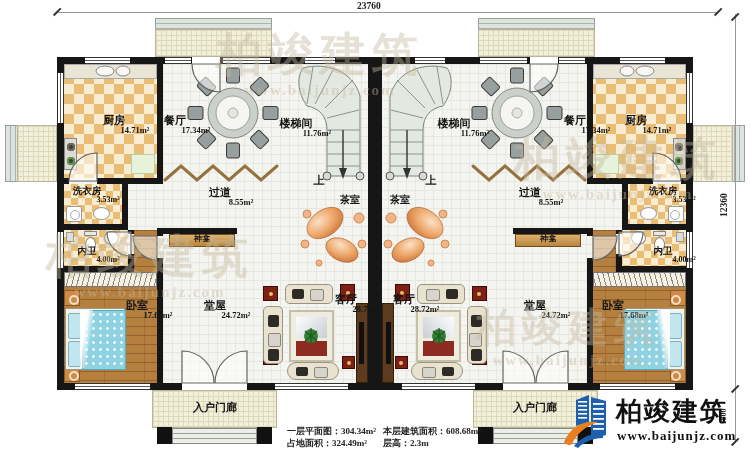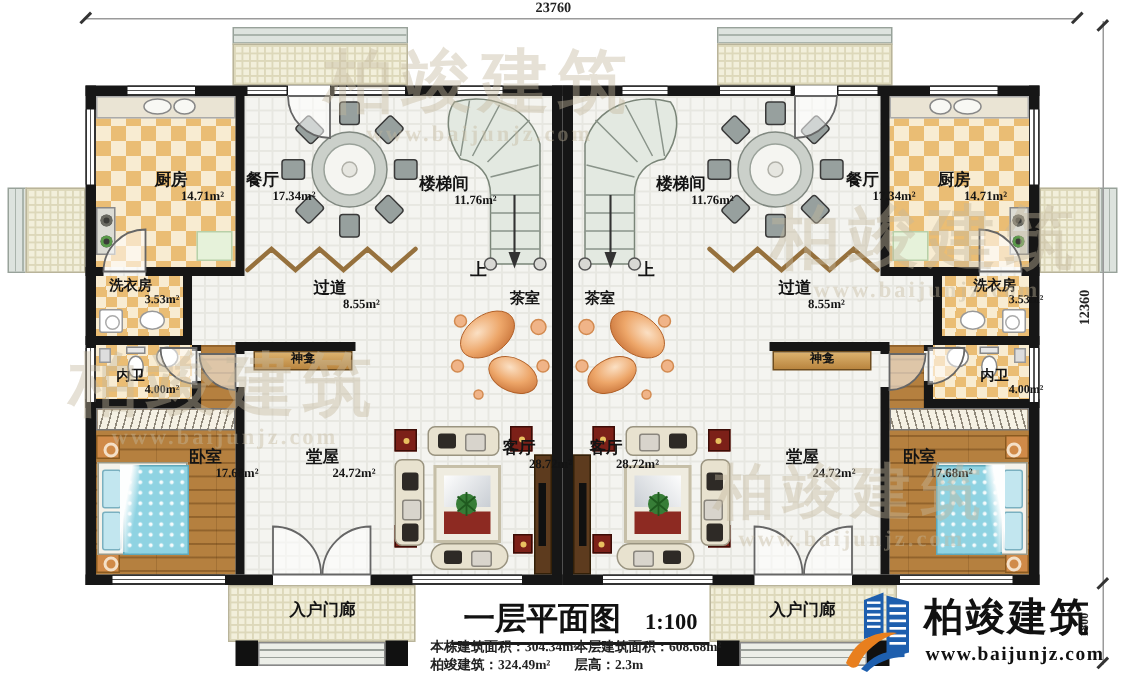--- a/index.html
+++ b/index.html
@@ -303,33 +303,29 @@
   </div>
   <div class="wm" style="left:488px;top:136px;width:260px">
     <span class="t">柏竣建筑</span>
     <span class="s">www.baijunjz.com</span>
   </div>
   <div class="wm" style="left:438px;top:308px;width:260px">
     <span class="t" style="font-size:40px">柏竣建筑</span>
     <span class="s">www.baijunjz.com</span>
   </div>
 
-  <div class="titlerow">
-    <span class="tn">一层平面图</span>
-    <span class="ts">1:100</span>
-  </div>
   <div class="stats">
     <div class="stat">
-      <span>本栋建筑面积：</span><span>304.34m²</span>
+      <span>一层平面图：</span><span>304.34m²</span>
     </div>
     <div class="stat">
       <span>本层建筑面积：</span><span>608.68m²</span>
     </div>
     <div class="stat">
-      <span>柏竣建筑：</span><span>324.49m²</span>
+      <span>占地面积：</span><span>324.49m²</span>
     </div>
     <div class="stat">
       <span>层高：</span><span>2.3m</span>
     </div>
   </div>
 
   <div class="logo">
     <svg width="58" height="58" viewBox="0 0 58 58">
       <path d="M20,8 L33,3 L33,30 L20,34 Z" fill="#1e5fae"></path>
       <path d="M35,5 L50,9 L50,43 L35,47 Z" fill="#1e5fae"></path>

